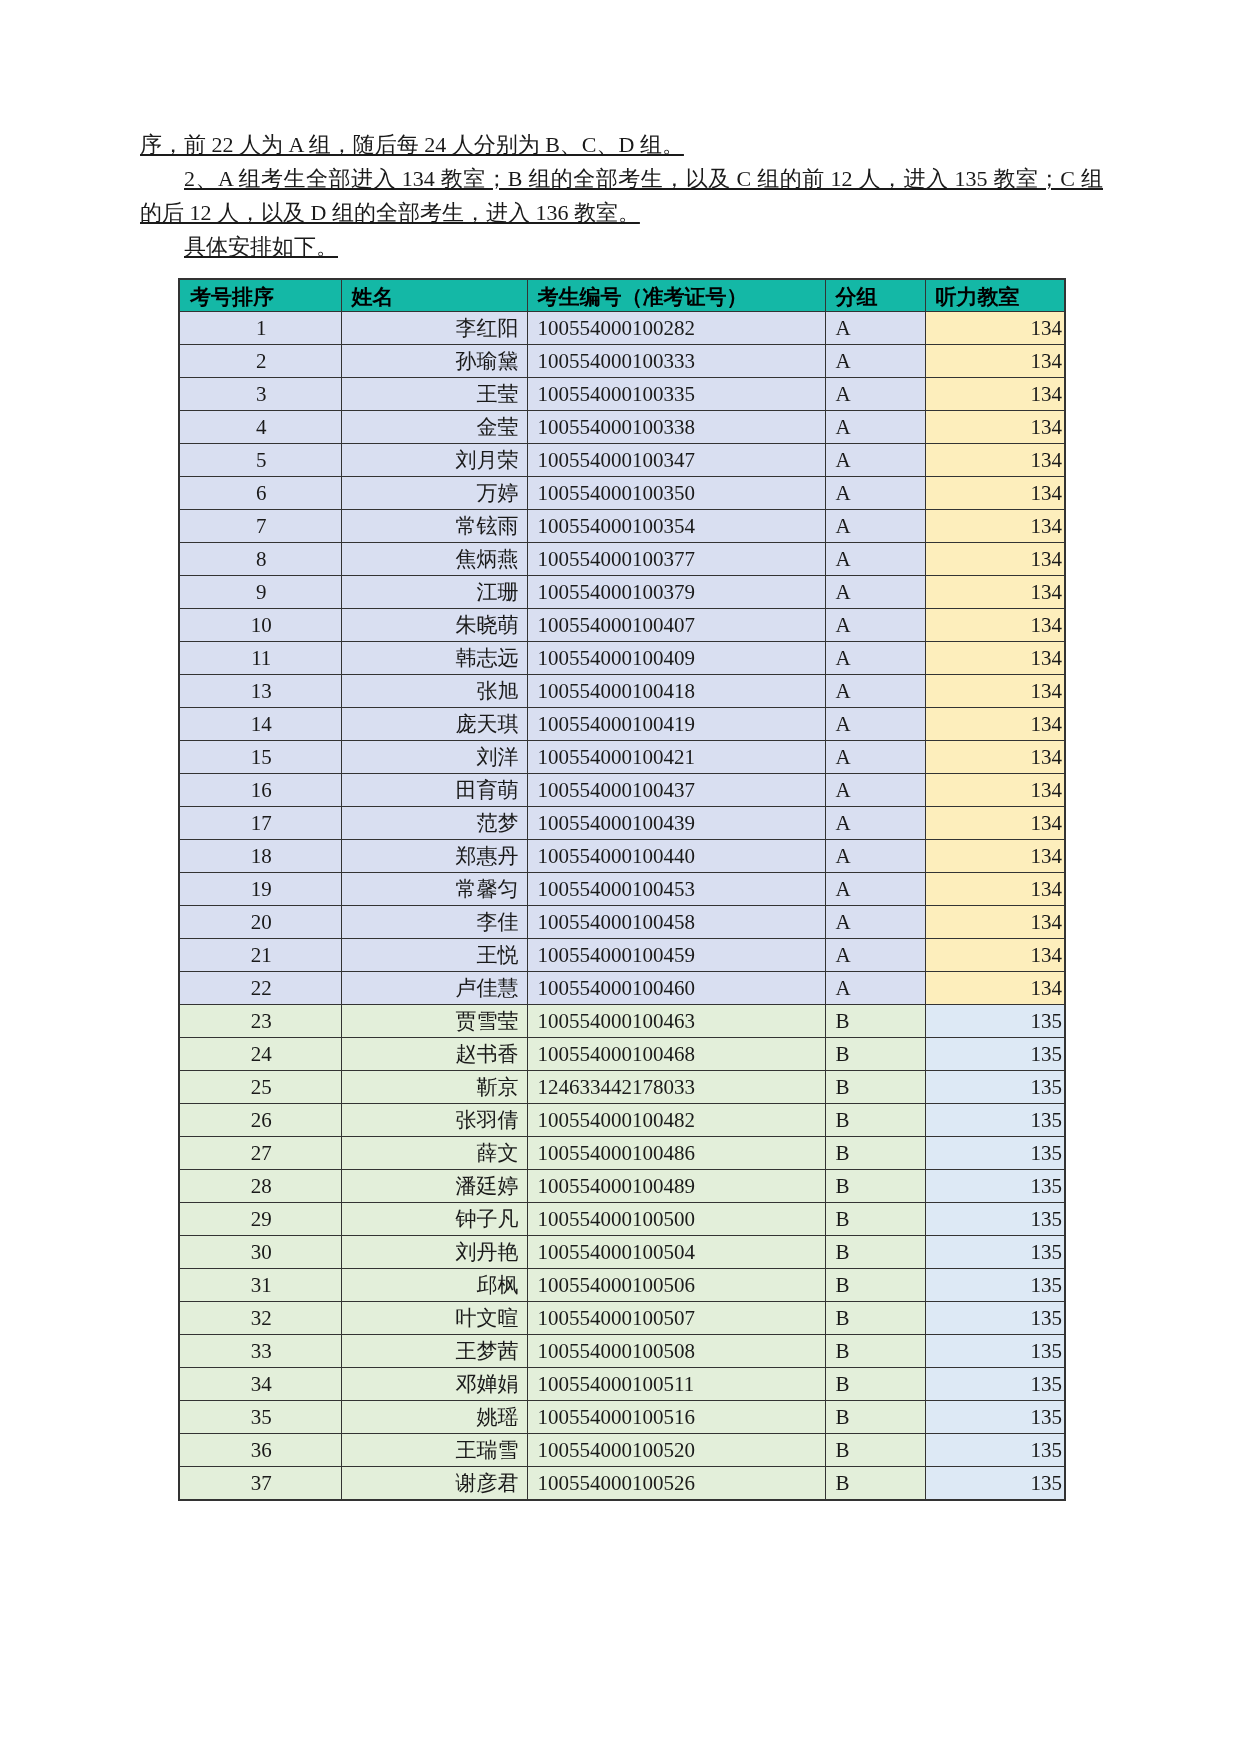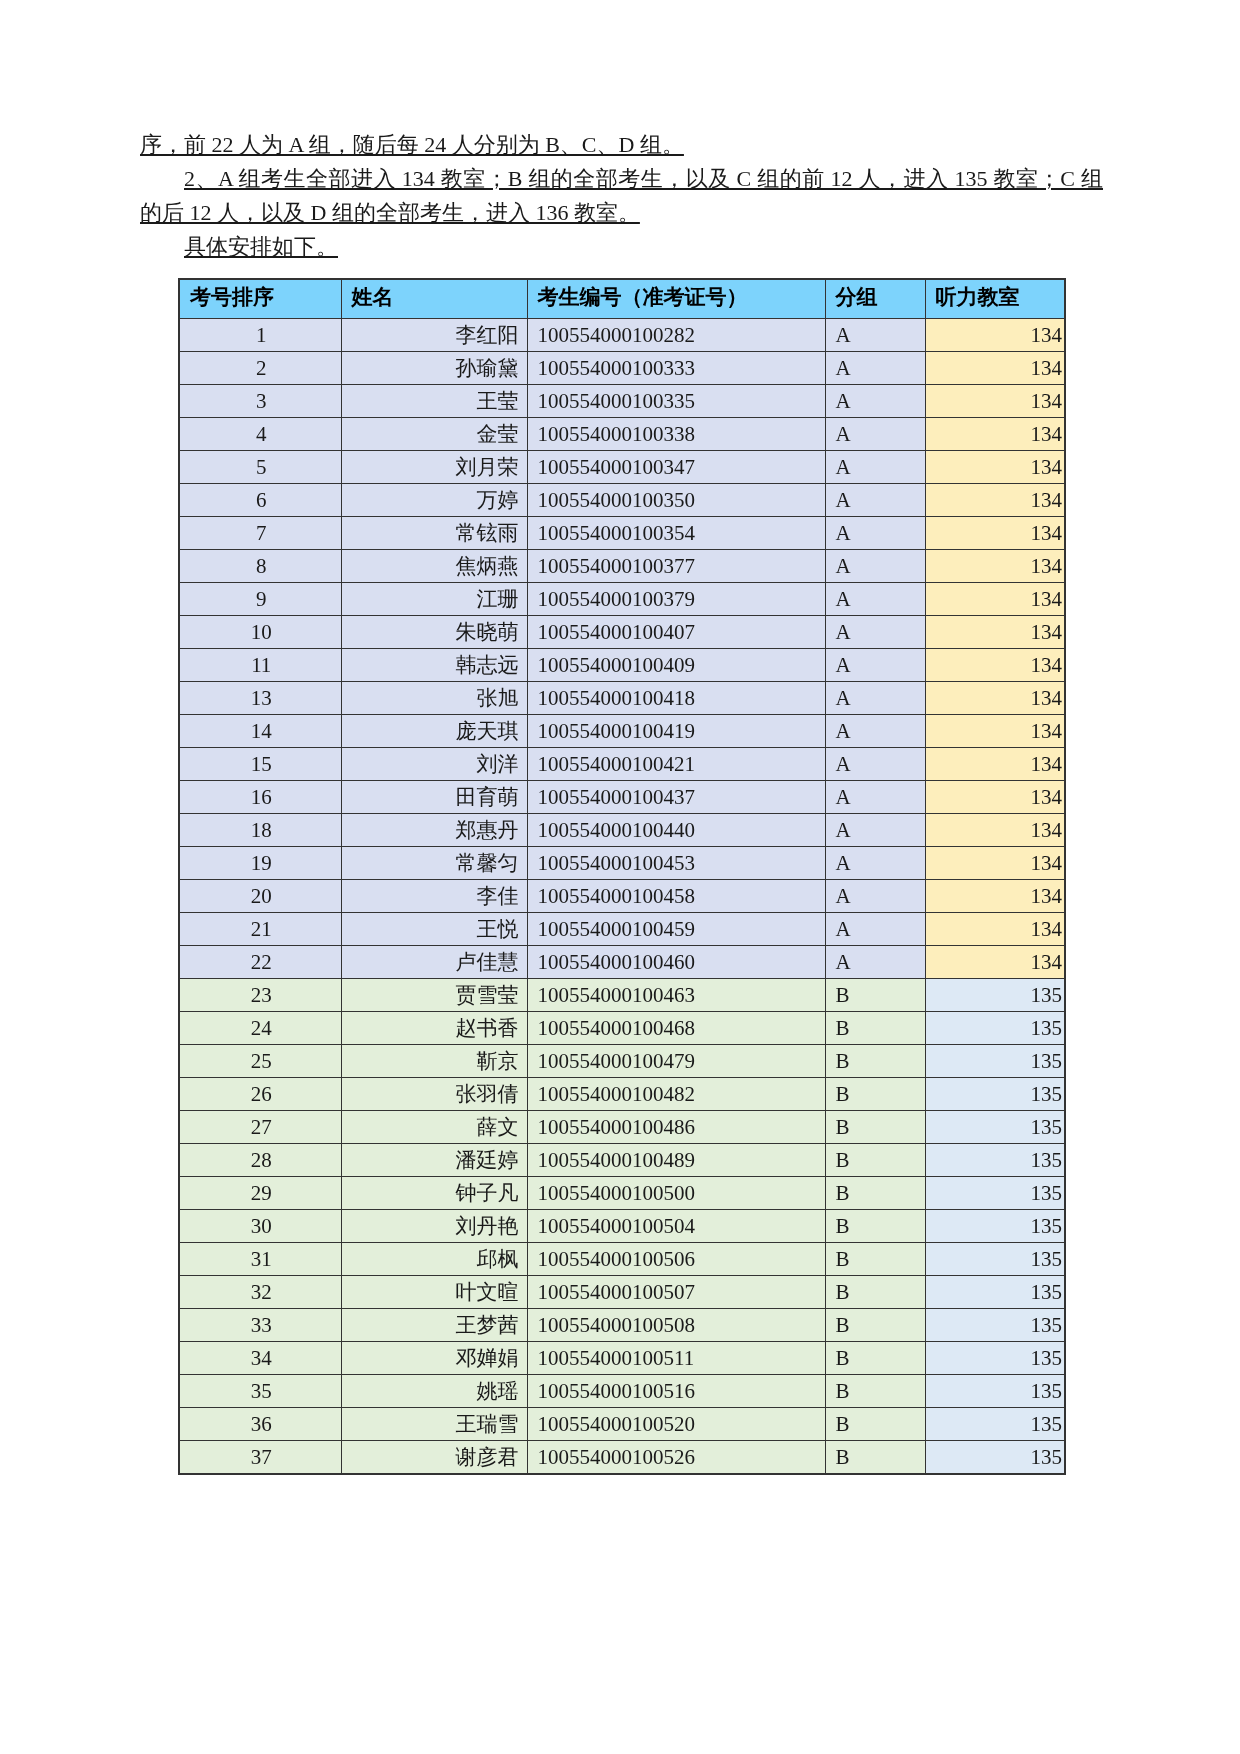--- a/index.html
+++ b/index.html
@@ -37,24 +37,24 @@
   col.c1 { width: 162px; }
   col.c2 { width: 186px; }
   col.c3 { width: 298px; }
   col.c4 { width: 100px; }
   col.c5 { width: 140px; }
   .seating th {
     font-family: Liberation Serif, serif;
     font-weight: bold;
     font-size: 21px;
     text-align: left;
-    padding: 3px 8px 7px 10px;
+    padding: 3px 8px 0 10px;
     height: 32px;
     border: 1px solid var(--border);
-    background: #7dd3fc;
+    background: #14b8a6;
     color: #000000;
   }
   .seating td {
     font-size: 21px;
     height: 32px;
     padding: 2px 8px 2px 10px;
     border: 1px solid var(--border);
     color: var(--text);
     overflow: hidden;
     white-space: nowrap;
@@ -197,20 +197,27 @@
     <td class="c-room">134</td>
   </tr>
         <tr class="group-a">
     <td class="c-rank">16</td>
     <td class="c-name">田育萌</td>
     <td class="c-id">100554000100437</td>
     <td class="c-group">A</td>
     <td class="c-room">134</td>
   </tr>
         <tr class="group-a">
+    <td class="c-rank">17</td>
+    <td class="c-name">范梦</td>
+    <td class="c-id">100554000100439</td>
+    <td class="c-group">A</td>
+    <td class="c-room">134</td>
+  </tr>
+        <tr class="group-a">
     <td class="c-rank">18</td>
     <td class="c-name">郑惠丹</td>
     <td class="c-id">100554000100440</td>
     <td class="c-group">A</td>
     <td class="c-room">134</td>
   </tr>
         <tr class="group-a">
     <td class="c-rank">19</td>
     <td class="c-name">常馨匀</td>
     <td class="c-id">100554000100453</td>
@@ -248,21 +255,21 @@
         <tr class="group-b">
     <td class="c-rank">24</td>
     <td class="c-name">赵书香</td>
     <td class="c-id">100554000100468</td>
     <td class="c-group">B</td>
     <td class="c-room">135</td>
   </tr>
         <tr class="group-b">
     <td class="c-rank">25</td>
     <td class="c-name">靳京</td>
-    <td class="c-id">100554000100479</td>
+    <td class="c-id">124633442178033</td>
     <td class="c-group">B</td>
     <td class="c-room">135</td>
   </tr>
         <tr class="group-b">
     <td class="c-rank">26</td>
     <td class="c-name">张羽倩</td>
     <td class="c-id">100554000100482</td>
     <td class="c-group">B</td>
     <td class="c-room">135</td>
   </tr>

